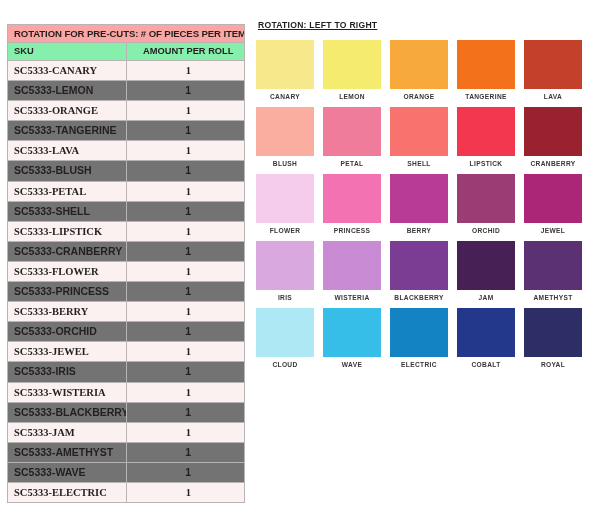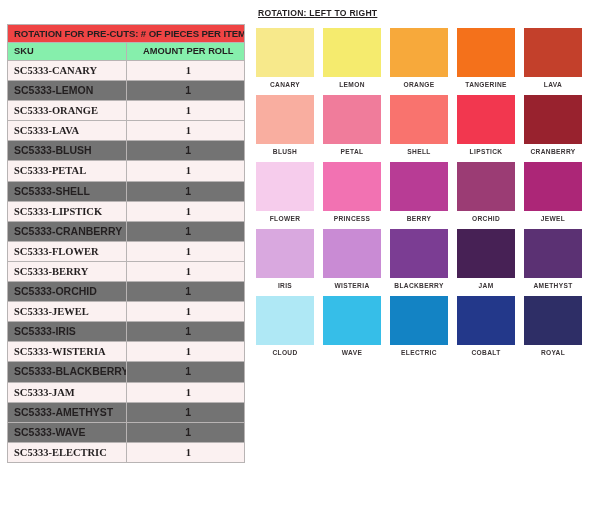--- a/index.html
+++ b/index.html
@@ -43,21 +43,21 @@
     height: 19.1px;
     line-height: 19.1px;
     vertical-align: middle;
     font-weight: bold;
     white-space: nowrap;
     overflow: hidden;
   }
   tr.title-row td {
     font-size: 9.6px;
     letter-spacing: -0.1px;
-    background: #ef4444;
+    background: #fca5a5;
     height: 17px;
     line-height: 17px;
   }
   tr.head-row td {
     font-size: 9.3px;
     background: #86efac;
     height: 17px;
     line-height: 17px;
   }
   td.col-sku { width: 152px; }
@@ -82,21 +82,21 @@
     left: 256px;
     top: 8px;
     width: 338px;
   }
   #rotation-heading {
     font-size: 8.6px;
     font-weight: bold;
     letter-spacing: 0.25px;
     color: #231f20;
     text-decoration: underline;
-    margin: 0 0 10px 2px;
+    margin: 12px 0 10px 2px;
     white-space: nowrap;
   }
   .swatch-grid {
     display: flex;
     flex-direction: column;
     gap: 7px;
   }
   .swatch-row {
     display: flex;
     gap: 9px;
@@ -143,20 +143,24 @@
             <td class="col-amt amt-cell">1</td>
           </tr>
           <tr class="row-plain">
             <td class="col-sku">SC5333-LEMON</td>
             <td class="col-amt amt-cell">1</td>
           </tr>
           <tr class="row-tint">
             <td class="col-sku">SC5333-ORANGE</td>
             <td class="col-amt amt-cell">1</td>
           </tr>
+          <tr class="row-plain">
+            <td class="col-sku">SC5333-TANGERINE</td>
+            <td class="col-amt amt-cell">1</td>
+          </tr>
           <tr class="row-tint">
             <td class="col-sku">SC5333-LAVA</td>
             <td class="col-amt amt-cell">1</td>
           </tr>
           <tr class="row-plain">
             <td class="col-sku">SC5333-BLUSH</td>
             <td class="col-amt amt-cell">1</td>
           </tr>
           <tr class="row-tint">
             <td class="col-sku">SC5333-PETAL</td>
@@ -169,20 +173,24 @@
           <tr class="row-tint">
             <td class="col-sku">SC5333-LIPSTICK</td>
             <td class="col-amt amt-cell">1</td>
           </tr>
           <tr class="row-plain">
             <td class="col-sku">SC5333-CRANBERRY</td>
             <td class="col-amt amt-cell">1</td>
           </tr>
           <tr class="row-tint">
             <td class="col-sku">SC5333-FLOWER</td>
+            <td class="col-amt amt-cell">1</td>
+          </tr>
+          <tr class="row-plain">
+            <td class="col-sku">SC5333-PRINCESS</td>
             <td class="col-amt amt-cell">1</td>
           </tr>
           <tr class="row-tint">
             <td class="col-sku">SC5333-BERRY</td>
             <td class="col-amt amt-cell">1</td>
           </tr>
           <tr class="row-plain">
             <td class="col-sku">SC5333-ORCHID</td>
             <td class="col-amt amt-cell">1</td>
           </tr>

